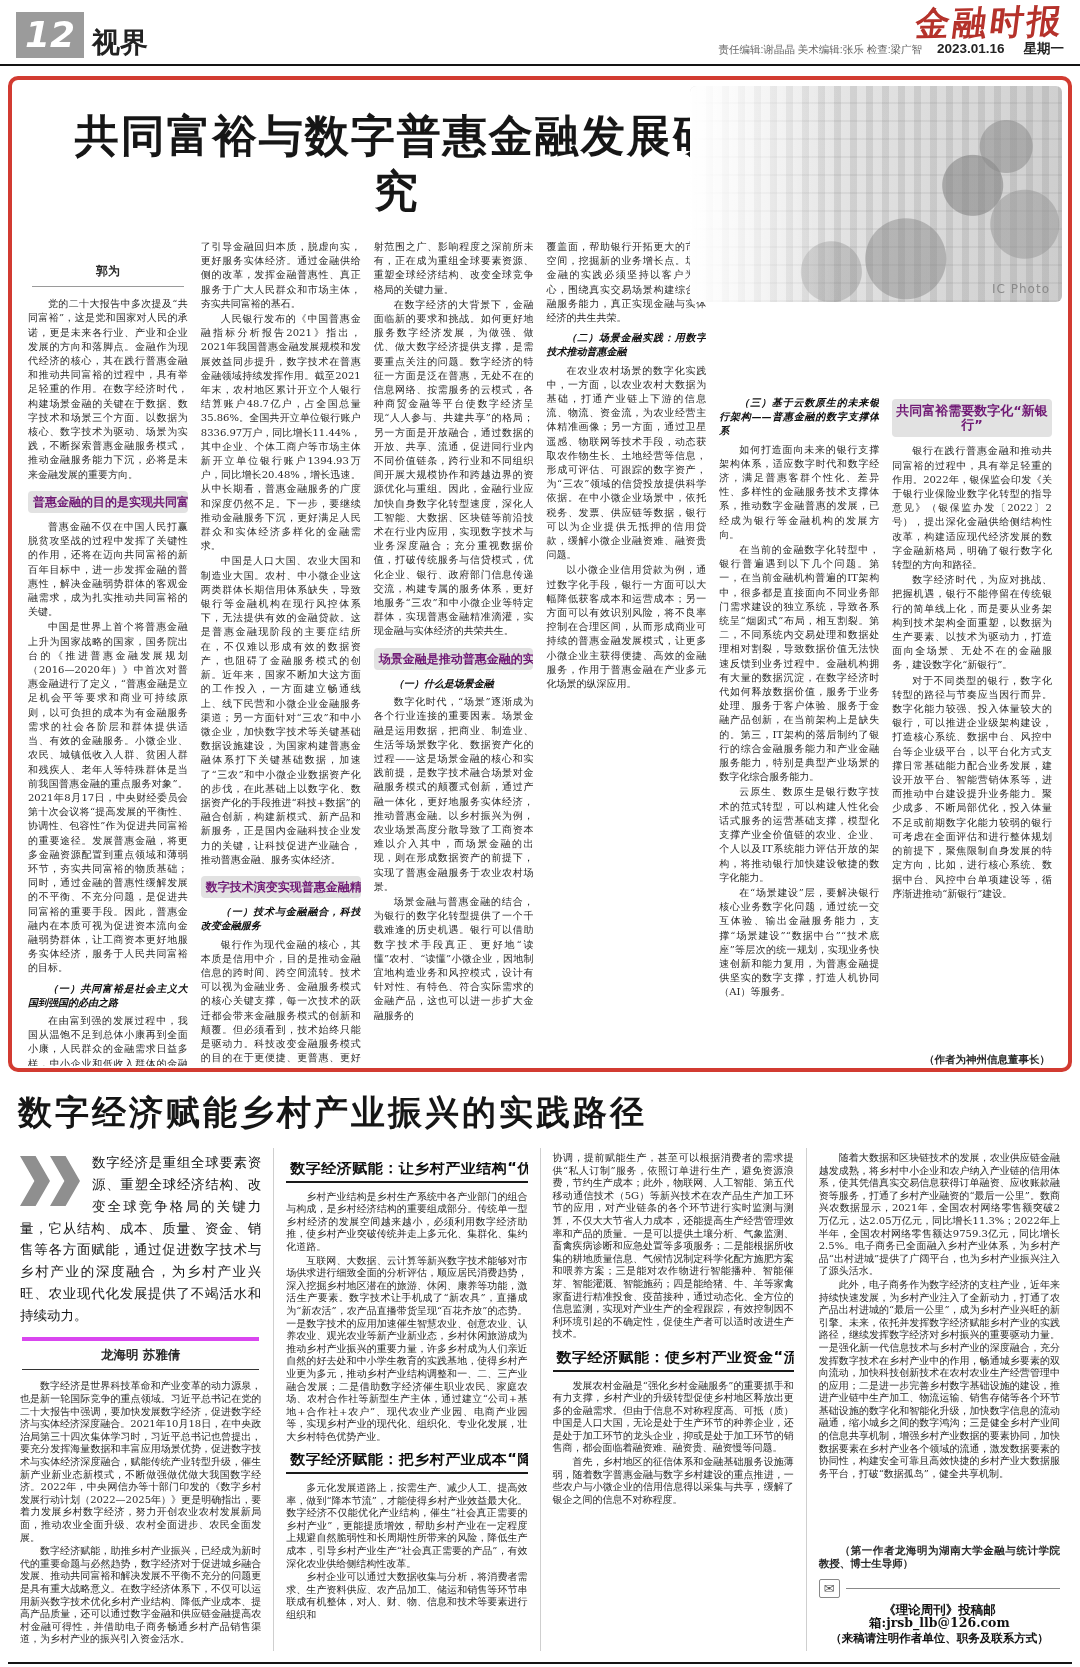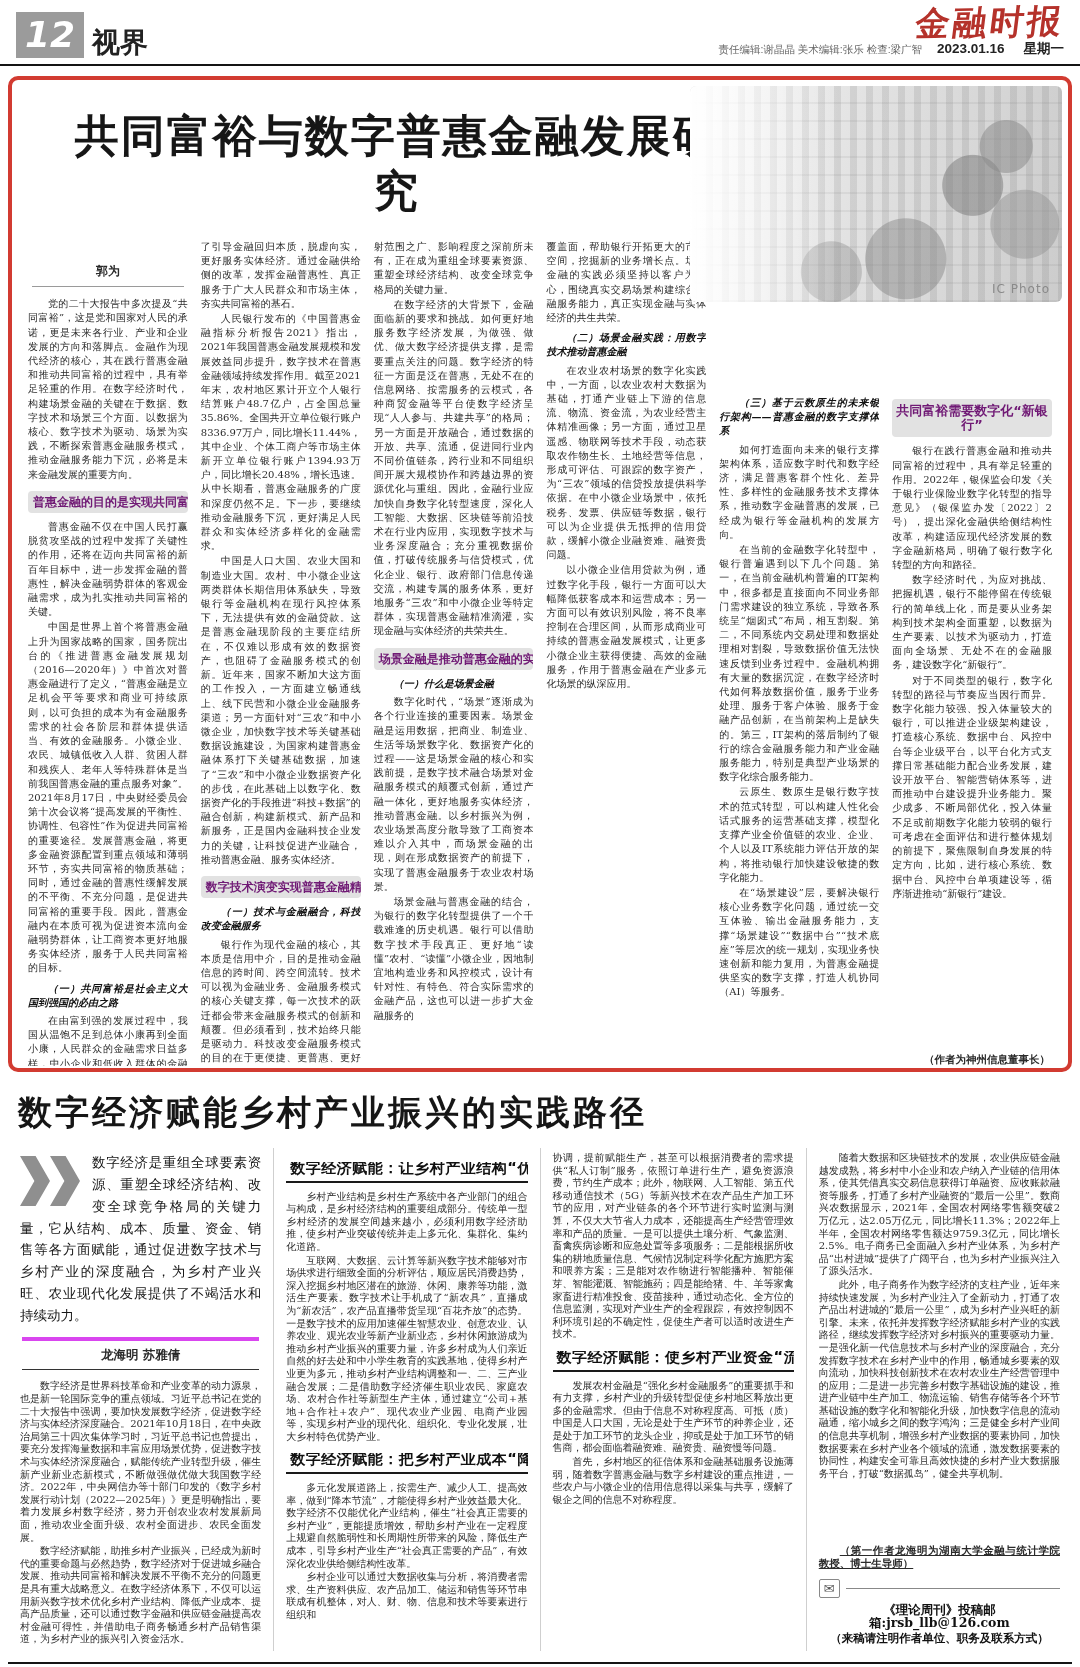--- a/index.html
+++ b/index.html
@@ -64,21 +64,21 @@
   .intro{font-size:13.5px;font-weight:normal;line-height:1.62;color:#161616;text-align:justify;}
   .chev{float:left;width:62px;height:50px;margin:4px 10px 2px 0;position:relative;display:block;}
   .chev i{position:absolute;top:0;width:30px;height:50px;background:#8f8f8f;
           clip-path:polygon(0 0,52% 0,100% 50%,52% 100%,0 100%,48% 50%);}
   .chev i:nth-child(2){left:30px;}
   .authors{text-align:center;font-weight:bold;font-size:12.5px;margin:10px 2px;
            padding:8px 0;border-top:4px solid #d946ef;border-bottom:1px solid #333;}
   .sec-head2{font-weight:bold;font-size:15px;margin:10px 0 8px;padding:0 0 6px 4px;
              border-bottom:2px solid #1a1a1a;color:#111;letter-spacing:.5px;
              font-family:"DejaVu Sans","Liberation Sans",sans-serif;white-space:nowrap;overflow:hidden;}
-  .note2{font-weight:bold;font-size:10.5px;margin-top:4px;text-indent:2em;text-decoration:underline;}
+  .note2{font-weight:bold;font-size:10.5px;margin-top:4px;text-indent:2em;}
   .mailrow{display:flex;align-items:center;margin:10px 0 6px;}
   .env{font-size:13px;color:#555;border:1px solid #888;border-radius:2px;padding:0 4px;line-height:17px;}
   .mline{flex:1;border-top:1px solid #888;margin-left:6px;}
   .mail1{text-align:center;font-weight:bold;font-size:12.5px;color:#111;}
   .mail2{text-align:center;font-weight:bold;font-size:11.5px;color:#111;margin:3px 0 6px;}
   .botrule{position:absolute;left:8px;right:8px;bottom:3px;border-top:2px solid #141414;}
 </style>
 </head>
 <body>
 

